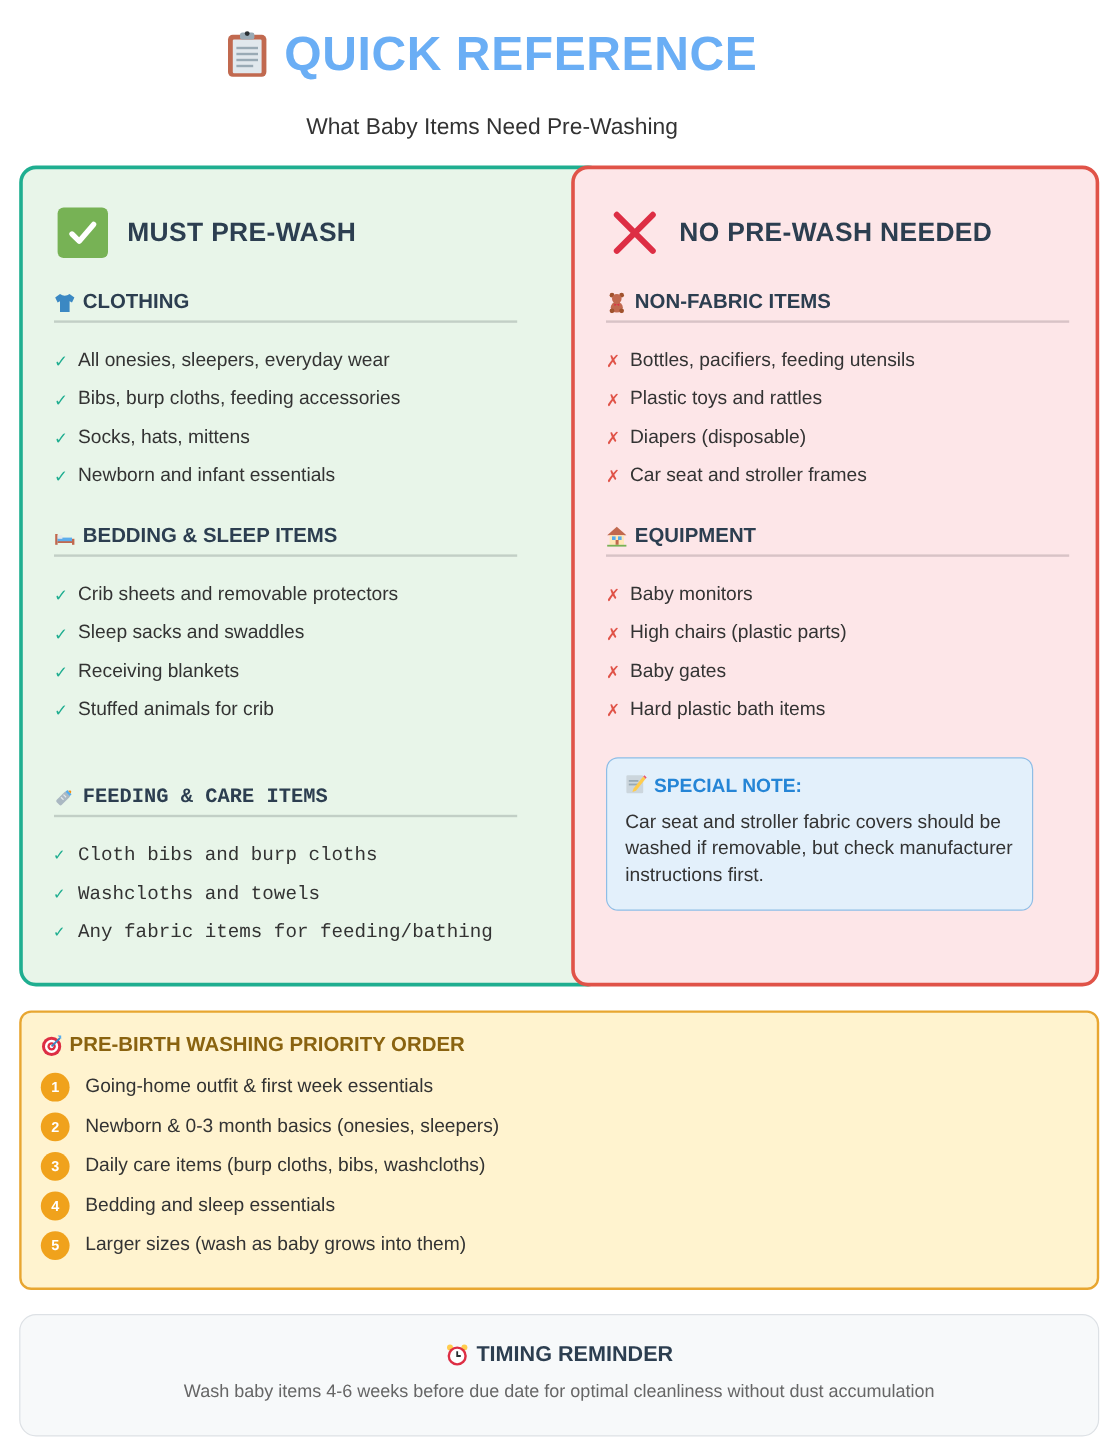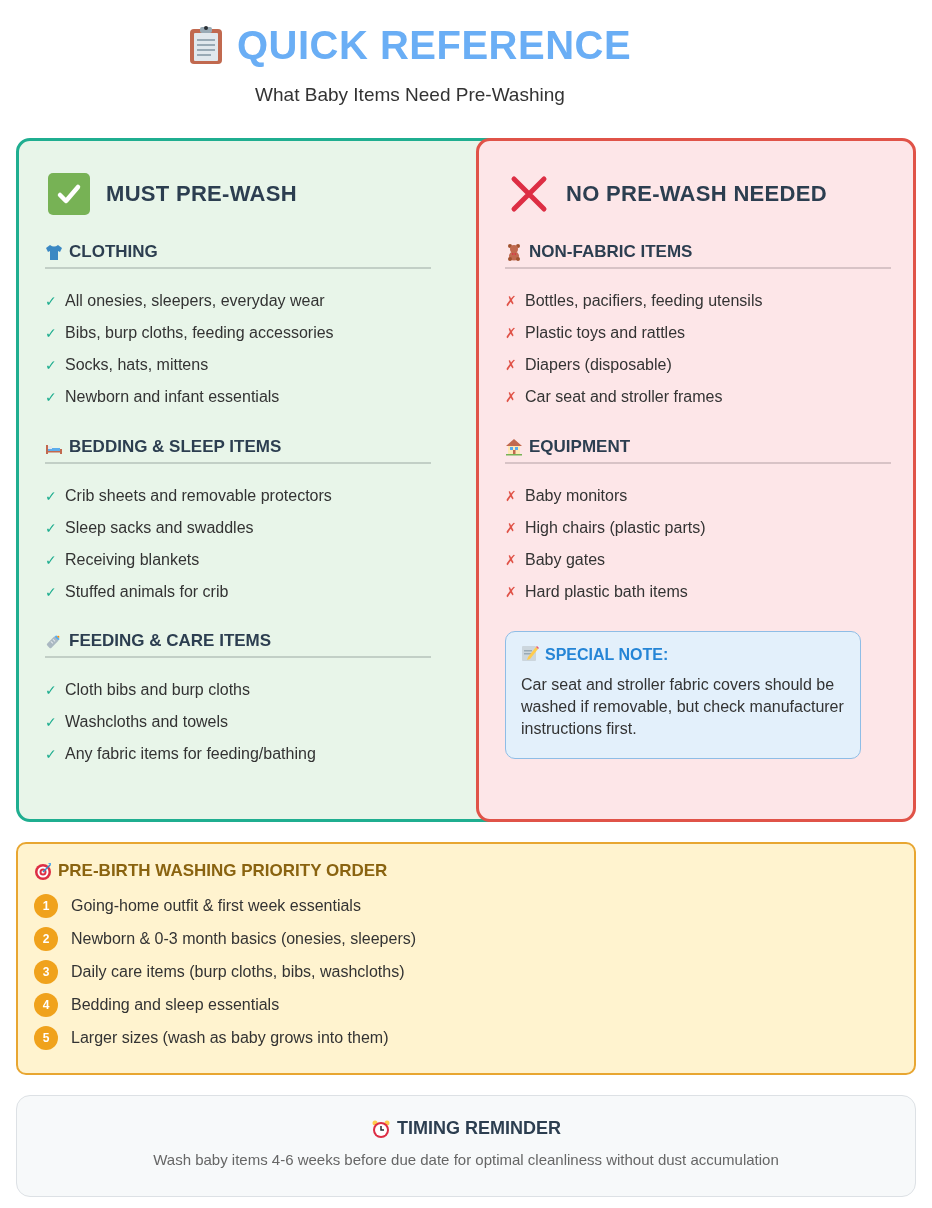--- a/index.html
+++ b/index.html
@@ -3,21 +3,21 @@
   <meta charset="utf-8">
   <style>
     * { box-sizing: border-box; margin: 0; padding: 0; }
     html, body { width: 932px; height: 1208px; background: #ffffff; }
     body { font-family: "Liberation Sans", "DejaVu Sans", sans-serif; color: #2c3e50; position: relative; overflow: hidden; }
 
     .header { position: absolute; top: 18px; left: 0; width: 820px; text-align: center; }
     .title-row { display: flex; justify-content: center; align-items: center; gap: 14px; height: 54px; }
     .title-icon { width: 34px; height: 40px; display: inline-block; position: relative; }
     .title { font-size: 40px; font-weight: bold; color: #6aaef5; letter-spacing: 0.5px; }
-    .subtitle { margin-top: 12px; font-size: 19px; color: #333; }
+    .subtitle { margin-top: 24px; font-size: 19px; color: #333; }
 
     .card { position: absolute; border-radius: 14px; border: 3px solid; }
     .card-green { left: 16px; top: 138px; width: 488px; height: 684px; border-color: #1fae90; background: #e8f5e9; }
     .card-red { left: 476px; top: 138px; width: 440px; height: 684px; border-color: #e05348; background: #fde6e8; }
 
     .card-header { position: absolute; left: 29px; top: 32px; display: flex; align-items: center; gap: 16px; }
     .card-header .icon { width: 42px; height: 42px; display: inline-flex; align-items: center; justify-content: center; }
     .card-header .label { font-size: 22px; font-weight: bold; color: #2c3e50; letter-spacing: 0.3px; }
     .check-box { background: #77b255; border-radius: 5px; }
 
@@ -132,21 +132,21 @@
           <span class="mark mark-check">✓</span>
           <span>Receiving blankets</span>
         </li>
       <li>
           <span class="mark mark-check">✓</span>
           <span>Stuffed animals for crib</span>
         </li>
     </ul>
   </div>
 
-  <div class="section" style="top:489px;">
+  <div class="section" style="top:512px;font-family:Liberation Mono, monospace;">
     <div class="section-title">
       <span class="sicon">
         <svg width="18" height="18" viewBox="0 0 18 18">
             <g transform="rotate(45 9 9)">
               <rect x="6" y="5" width="6" height="12" rx="1.5" fill="#aab8c2"></rect>
               <rect x="6.5" y="3.5" width="5" height="2" fill="#55acee"></rect>
               <path d="M7.5 3.5 Q9 0 10.5 3.5 Z" fill="#f4900c"></path>
               <rect x="7" y="8" width="3" height="1" fill="#e1e8ed"></rect>
               <rect x="7" y="11" width="3" height="1" fill="#e1e8ed"></rect>
             </g>

